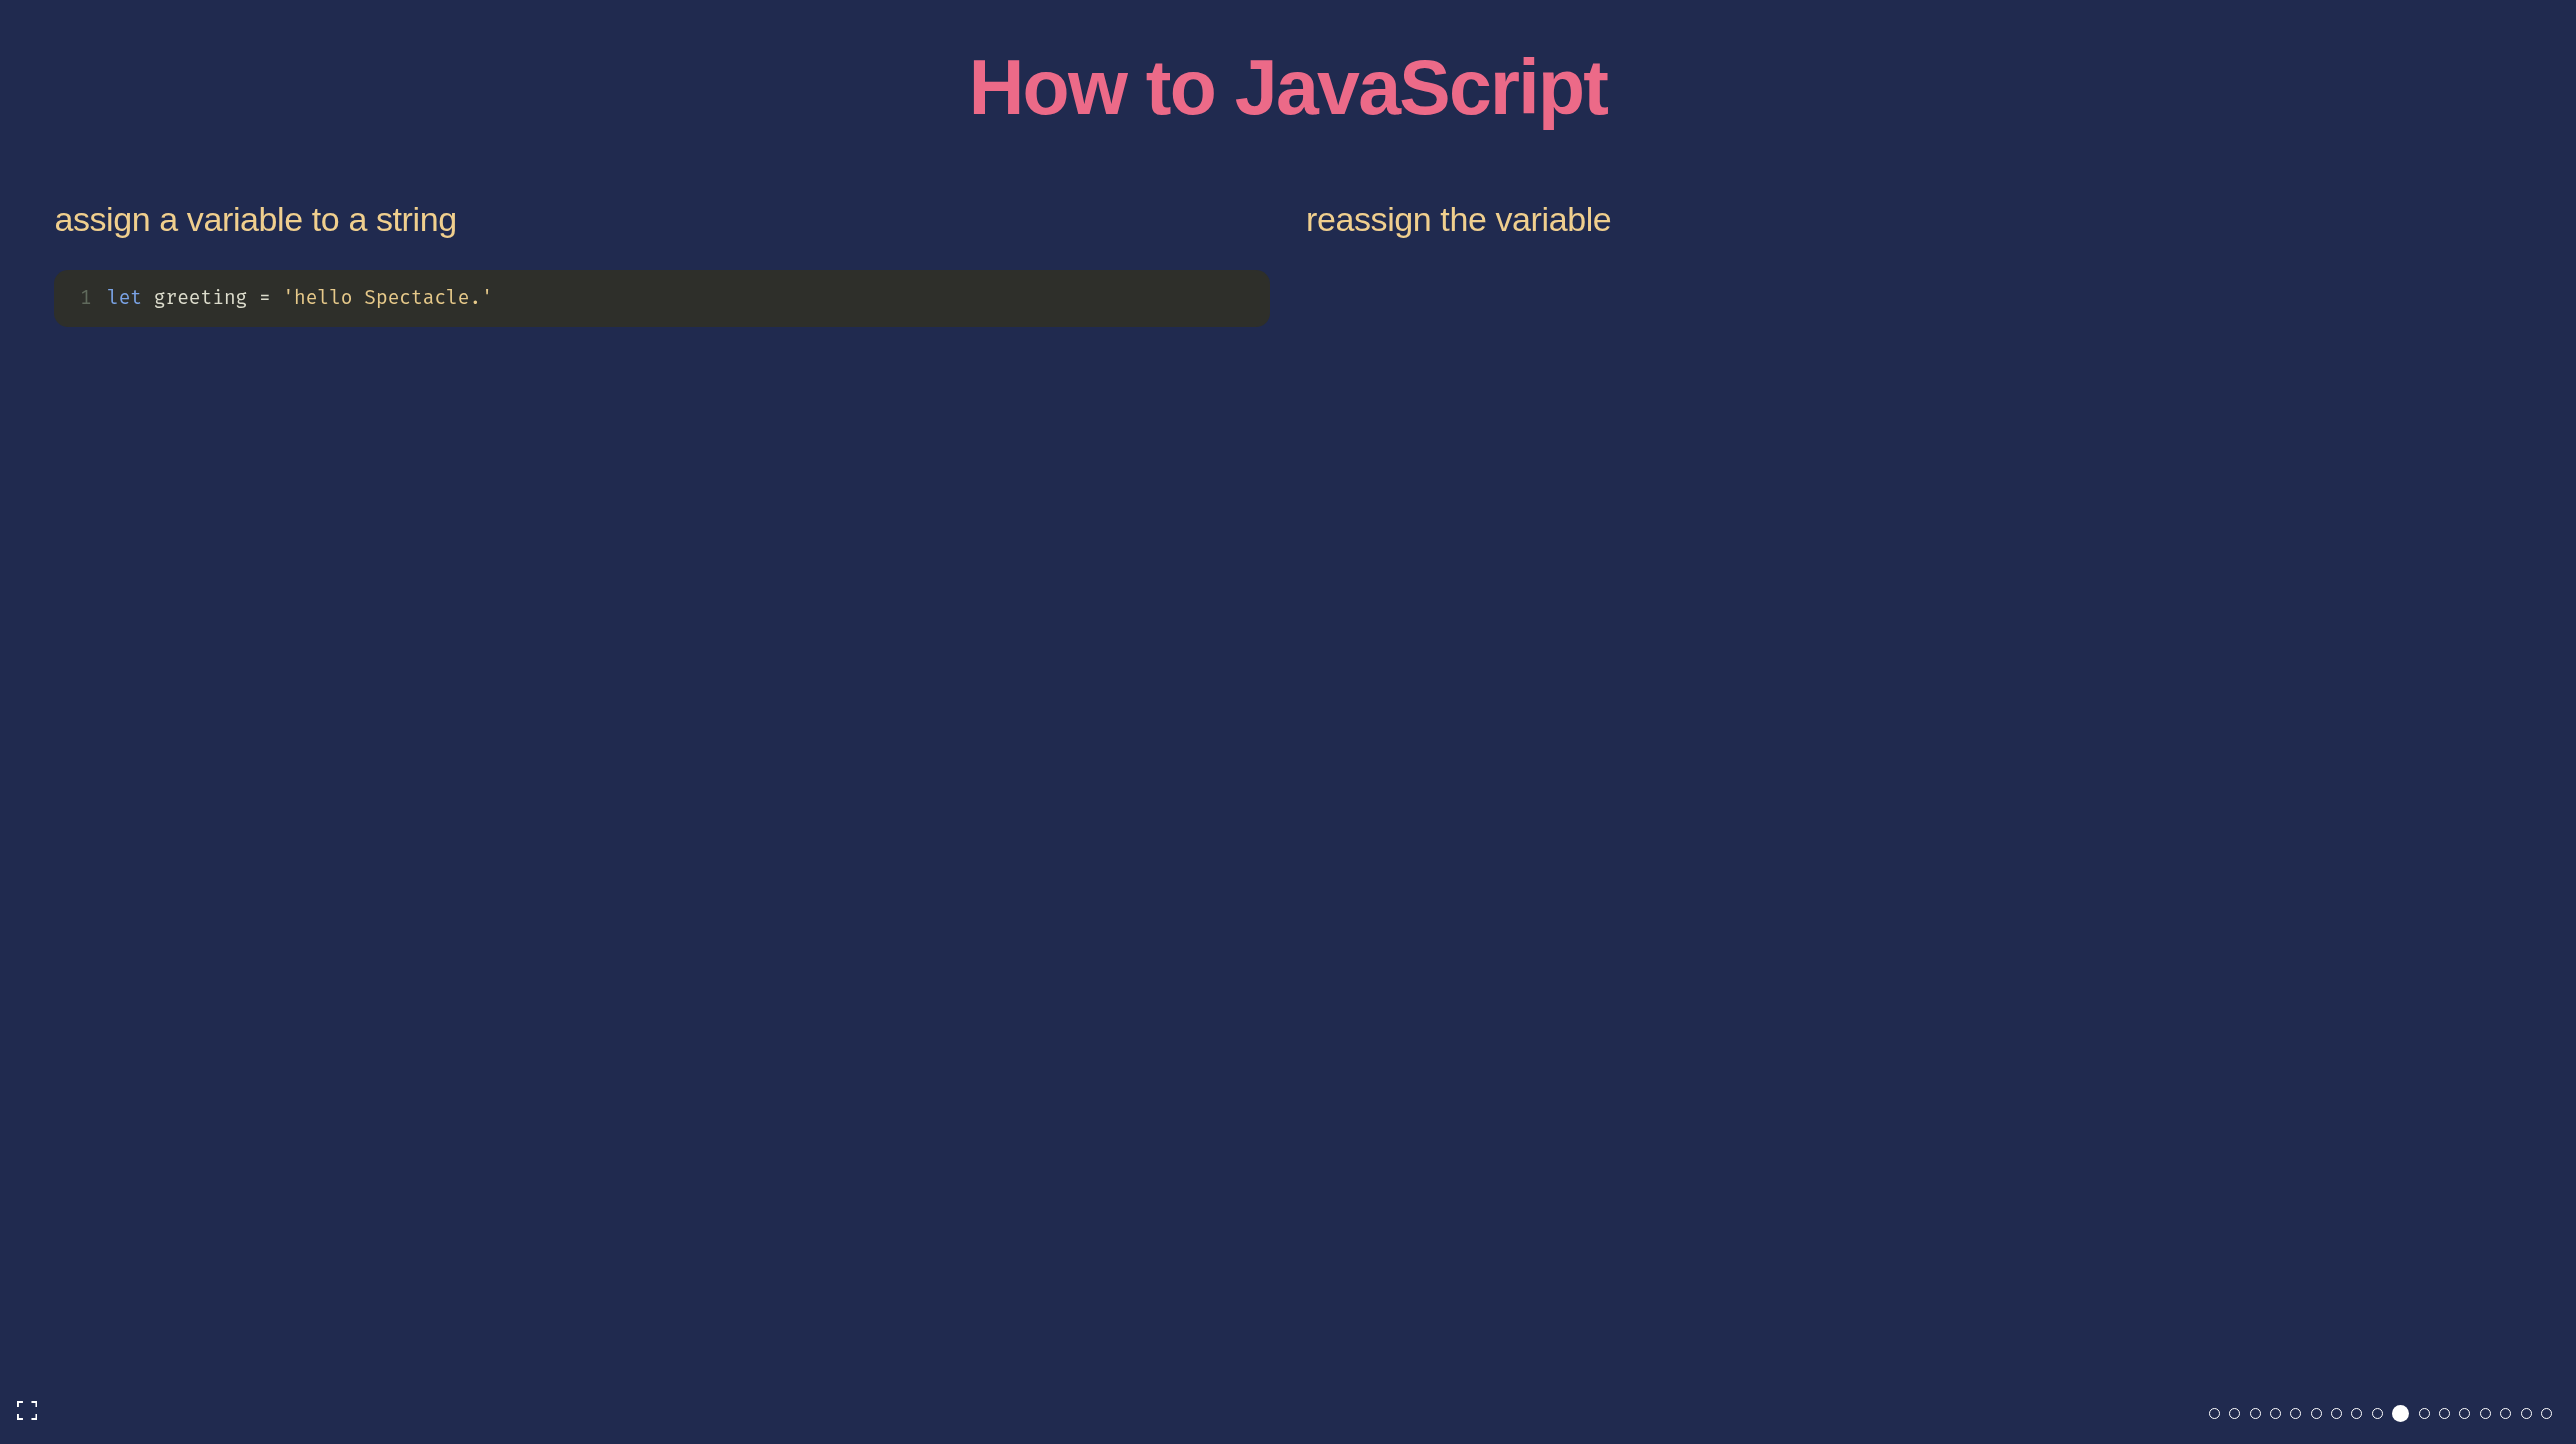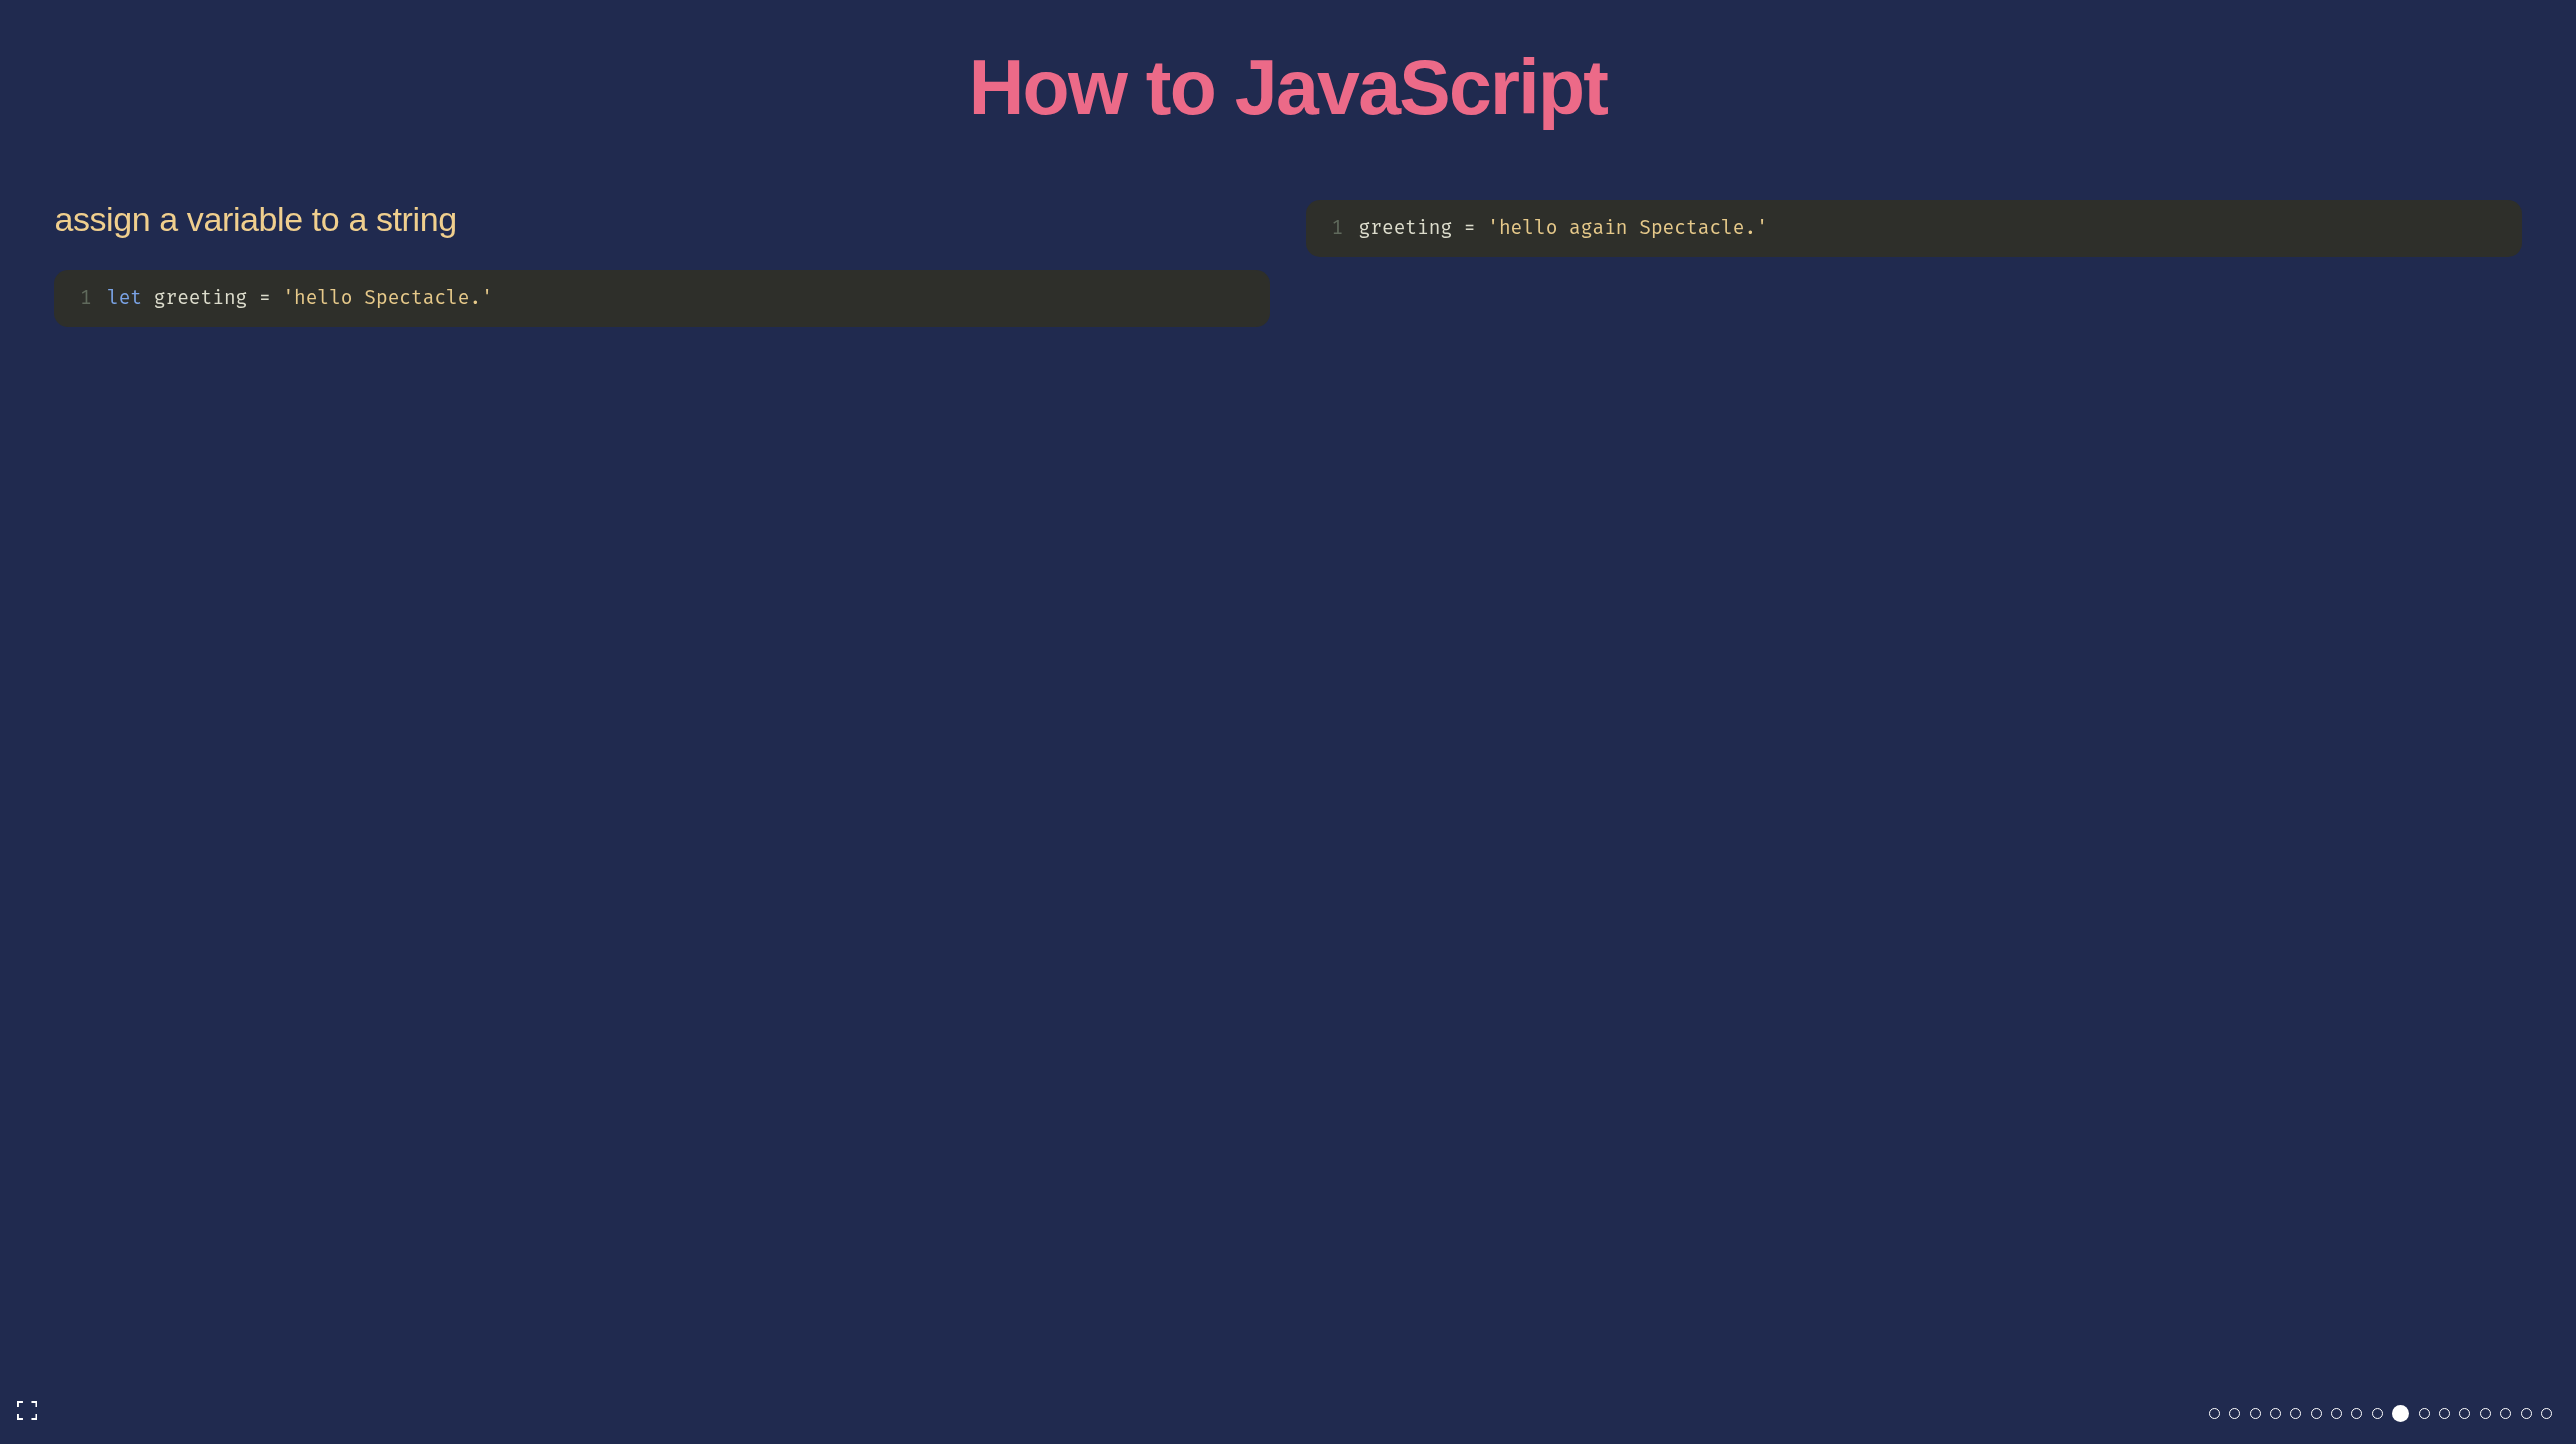--- a/index.html
+++ b/index.html
@@ -124,21 +124,21 @@
 <div class="slide">
   <h1 class="title">How to JavaScript</h1>
 
   <div class="columns">
     <div class="col">
       <div class="subheading">assign a variable to a string</div>
       <div class="codeblock"><span class="ln">1</span><span class="kw">let</span><span class="id"> greeting </span><span class="op">=</span><span class="str"> 'hello Spectacle.'</span></div>
     </div>
 
     <div class="col">
-      <div class="codeblock"><span class="ln">1</span><span class="id">greeting </span><span class="op">=</span><span class="str"> 'hello again Spectacle.'</span></div>
+      <div class="subheading">reassign the variable</div>
     </div>
   </div>
 </div>
 
 <div class="fullscreen-btn">
   <svg viewBox="0 0 24 22">
     <path d="M1 7 L1 1 L7 1" stroke="#fff" stroke-width="2.5" fill="none"></path>
     <path d="M17 1 L23 1 L23 7" stroke="#fff" stroke-width="2.5" fill="none"></path>
     <path d="M23 15 L23 21 L17 21" stroke="#fff" stroke-width="2.5" fill="none"></path>
     <path d="M7 21 L1 21 L1 15" stroke="#fff" stroke-width="2.5" fill="none"></path>

